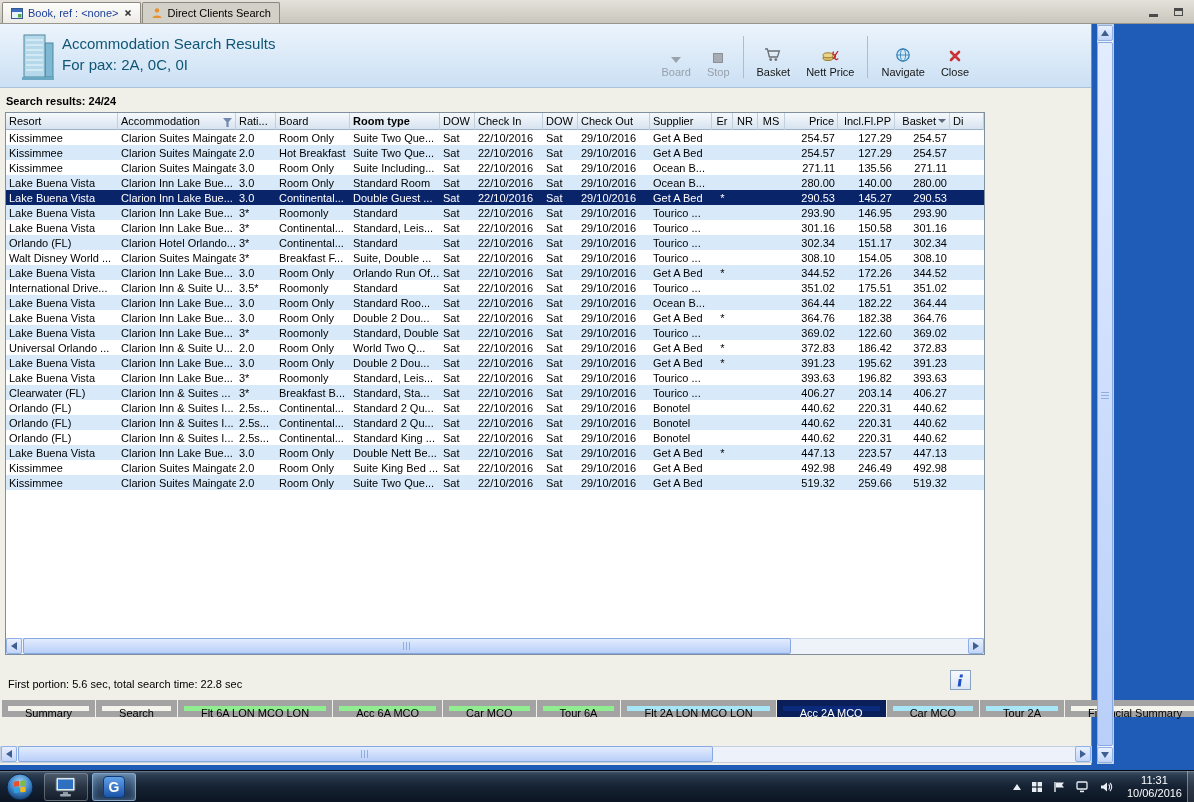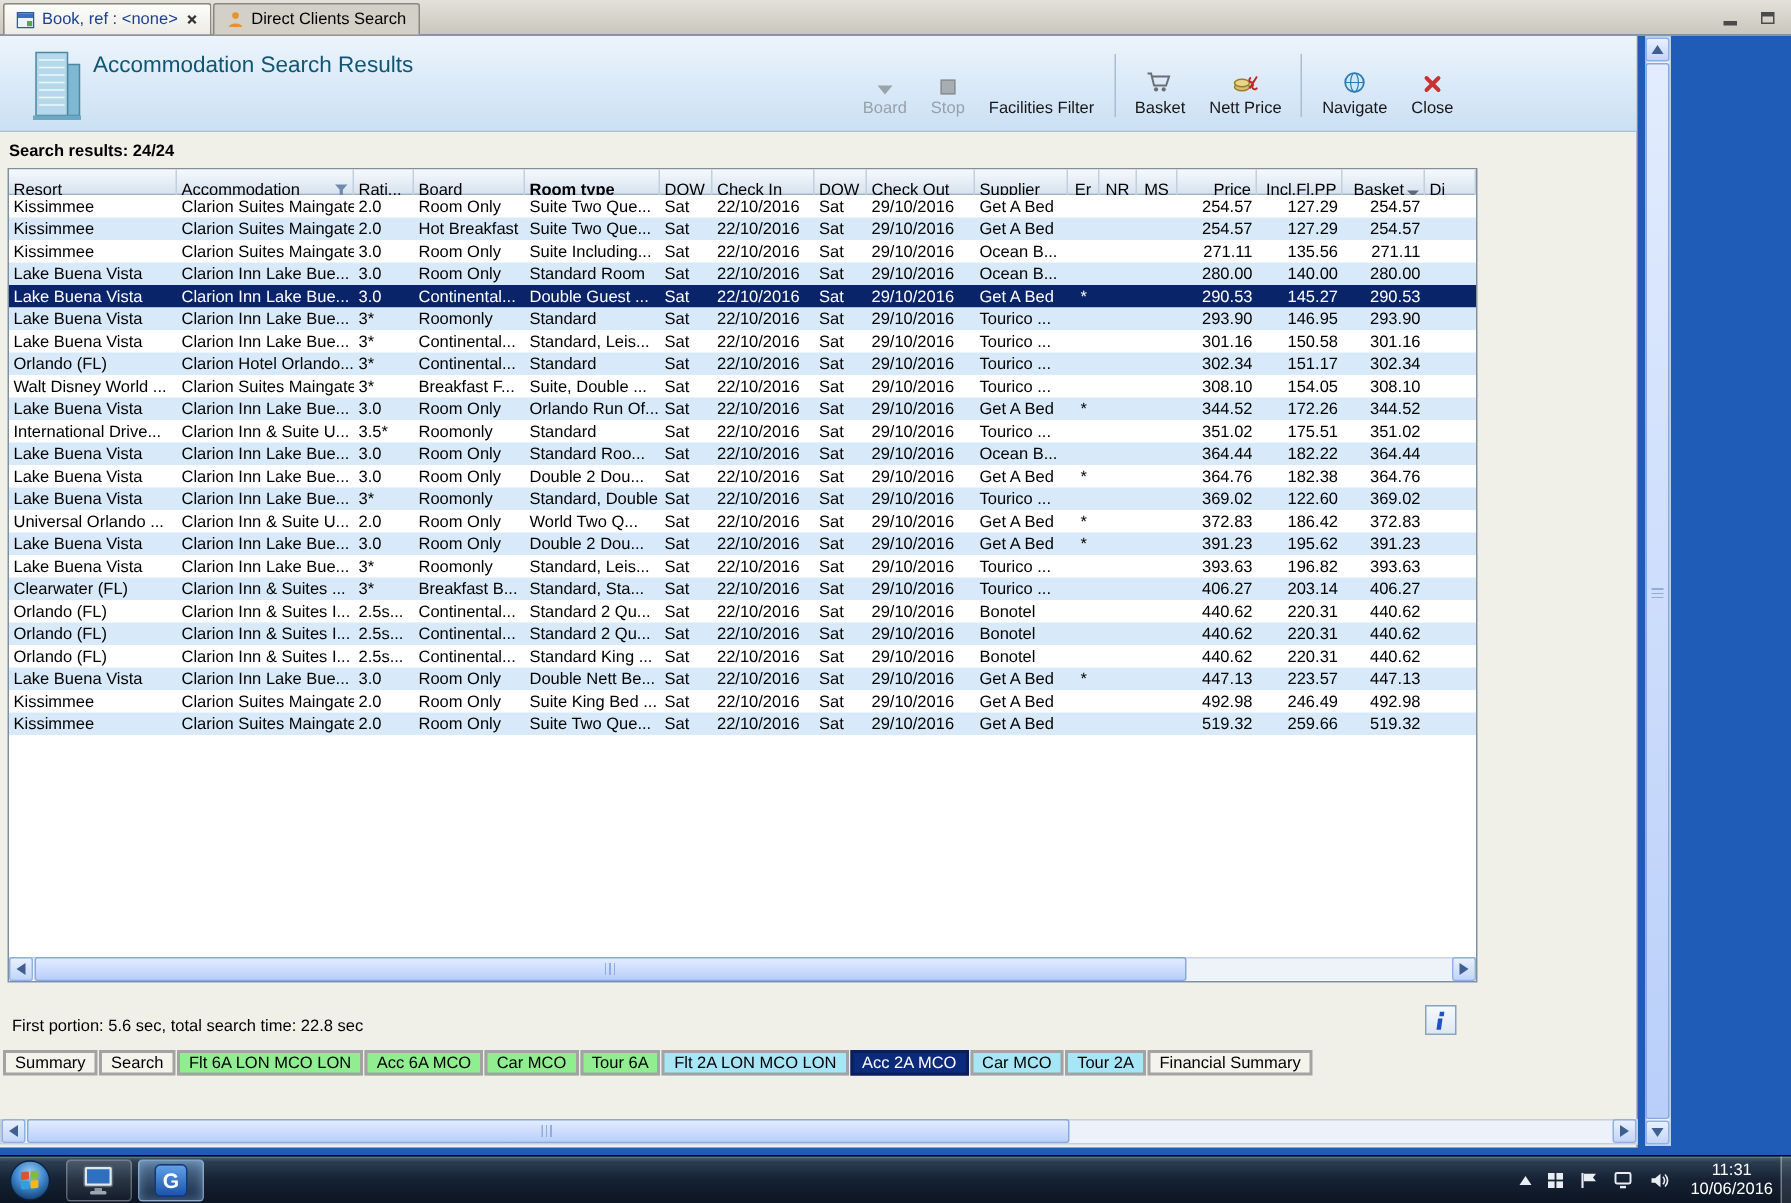--- a/index.html
+++ b/index.html
@@ -40,21 +40,21 @@
   .stop-sq{width:10px;height:10px;background:#a8adb4;border:1px solid #8a9098}
 
   
   .results-count{position:absolute;left:6px;top:71px;font-weight:bold}
 
   
   .tablewrap{position:absolute;left:5px;top:88px;width:980px;height:543px;
     background:#fff;border:1px solid #808f9e}
   .thead{position:absolute;left:0;top:0;width:978px;height:17px;display:flex;
     background:linear-gradient(#f6f9fc,#d7e3f0);border-bottom:1px solid #9db1c6}
-  .hcell{display:flex;align-items:center;padding:14px 3px;border-right:1px solid #c2cfdd;
+  .hcell{display:flex;align-items:flex-end;padding:14px 3px;border-right:1px solid #c2cfdd;
     overflow:hidden;white-space:nowrap;gap:2px}
   .tbody{position:absolute;left:0;top:17px;width:978px}
   .trow{display:flex;height:15px;background:#fff}
   .trow.alt{background:#d8eafa}
   .trow.selected{background:#0a246a;color:#fff}
   .tcell{display:flex;align-items:center;padding:0 3px;overflow:hidden;white-space:nowrap}
   .al{justify-content:flex-start}.ac{justify-content:center}.ar{justify-content:flex-end}
   .funnel{margin-left:auto;width:9px;height:9px;background:#7288ae;
     clip-path:polygon(0 0,100% 0,62% 45%,62% 100%,38% 100%,38% 45%)}
   .hsort{width:0;height:0;border:4px solid transparent;border-top-color:#5a6a7a;margin-top:7px}
@@ -73,21 +73,21 @@
   .inner-hscroll{position:absolute;left:0;bottom:0;width:978px;height:16px;background:#eef2f9;border-top:1px solid #c8d4e4}
   .outer-hscroll{position:absolute;left:0;top:722px;width:1092px;height:17px;background:#edf1f9;border:1px solid #c3cede}
   .outer-vscroll{position:absolute;left:1097px;top:24px;width:17px;height:740px;background:#edf1f9;border:1px solid #c3cede}
 
   
   .timing{position:absolute;left:8px;top:654px}
   .info-btn{position:absolute;left:950px;top:646px;width:21px;height:20px;
     background:linear-gradient(#f6f9fd,#dde7f3);border:1px solid #8aa2c2;
     display:flex;align-items:center;justify-content:center}
   .btabs{position:absolute;left:2px;top:676px;display:flex;gap:1px}
-  .btab{height:17px;line-height:15px;padding:0 6px;border:2px solid #a3a3a3;background:#f4f3ec;white-space:nowrap}
+  .btab{height:17px;line-height:15px;padding:0 17px;border:6px solid #a3a3a3;background:#f4f3ec;white-space:nowrap}
   .btab.green{background:#90ee90}
   .btab.cyan{background:#a6e6f6}
   .btab.selected{background:#0c2a7c;color:#fff;border-color:#0a1f5a}
   .statusbar{position:absolute;left:0;top:697px;width:100%;height:22px;background:#e7ebf1;
     border-top:1px solid #a8b2bd;box-shadow:inset 0 1px 0 #fff}
   .statusbar div{position:absolute;top:5px;white-space:nowrap}
   .st-sep{top:3px !important;width:1px;height:15px;background:#b6c0ca;box-shadow:1px 0 0 #fff}
 
   
   .taskbar{position:absolute;left:0;top:770px;width:1194px;height:32px;
@@ -154,37 +154,35 @@
         <line x1="6" y1="19" x2="23" y2="19"></line>
           <line x1="6" y1="24" x2="23" y2="24"></line>
         <line x1="6" y1="29" x2="23" y2="29"></line>
           <line x1="6" y1="34" x2="23" y2="34"></line>
         <line x1="6" y1="39" x2="23" y2="39"></line>
       </g>
       <rect x="2" y="46" width="32" height="3" fill="#6aa8c4"></rect>
     </svg>
     <div class="titles">
       <div>Accommodation Search Results</div>
+      <div>For pax: 2A, 0C, 0I</div>
     </div>
 
     <div class="toolbar">
       <div class="tbtn disabled">
         <span class="ico">
             <span class="tri more-tri"></span>
           </span>
         <span>Board</span>
       </div>
       <div class="tbtn disabled">
         <span class="ico">
             <span class="stop-sq"></span>
           </span>
         <span>Stop</span>
-      </div>
-      <div class="tbtn">
-        <span>Facilities Filter</span>
       </div>
       <div class="tsep"></div>
       <div class="tbtn">
         <span class="ico">
           <svg width="18" height="16" viewBox="0 0 18 16">
               <path d="M1 2h2.4l2 8h8l2-6H4.2" fill="none" stroke="#6b6f75" stroke-width="1.3"></path>
               <circle cx="6.7" cy="12.6" r="1.4" fill="#6b6f75"></circle>
               <circle cx="11.8" cy="12.6" r="1.4" fill="#6b6f75"></circle>
             </svg>
         </span>

